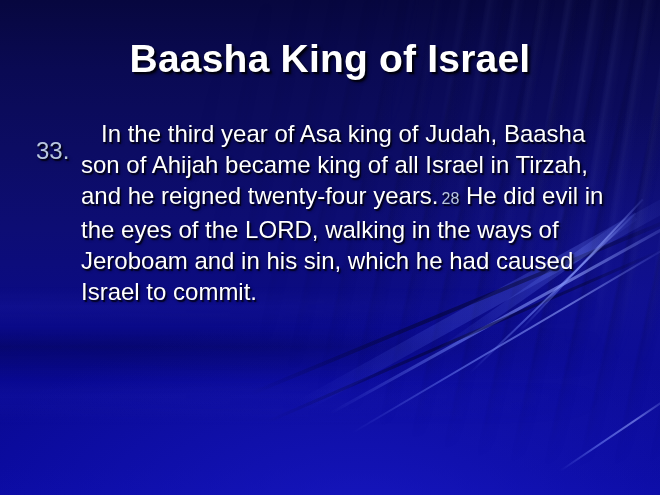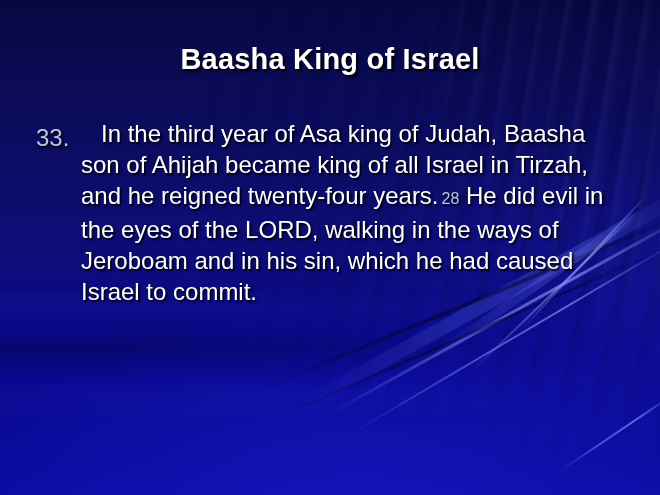--- a/index.html
+++ b/index.html
@@ -99,21 +99,21 @@
   }
 
   
   #title {
     position: absolute;
     left: 0;
     right: 0;
     top: 36px;
     text-align: center;
     color: #ffffff;
-    font-size: 29px;
+    font-size: 39px;
     font-weight: bold;
     letter-spacing: 0.2px;
     line-height: 46px;
     text-shadow:
       2px 2px 1px rgba(0,0,10,0.85),
       3px 3px 3px rgba(0,0,15,0.55);
     white-space: nowrap;
   }
 
   #body {
@@ -131,21 +131,21 @@
   #body .para {
     padding-left: 45px;
     text-indent: 20px;
     position: relative;
   }
   .verse-num {
     color: #b9c7e0;
     font-size: 24px;
     position: absolute;
     left: 0;
-    top: 4px;
+    top: 17px;
     text-indent: 0;
     text-shadow:
       1.5px 1.5px 1px rgba(0,0,12,0.8),
       2px 2px 3px rgba(0,0,18,0.5);
   }
   .verse-num-inline {
     color: #b9c7e0;
     font-size: 16px;
     vertical-align: baseline;
     padding-left: 3px;

